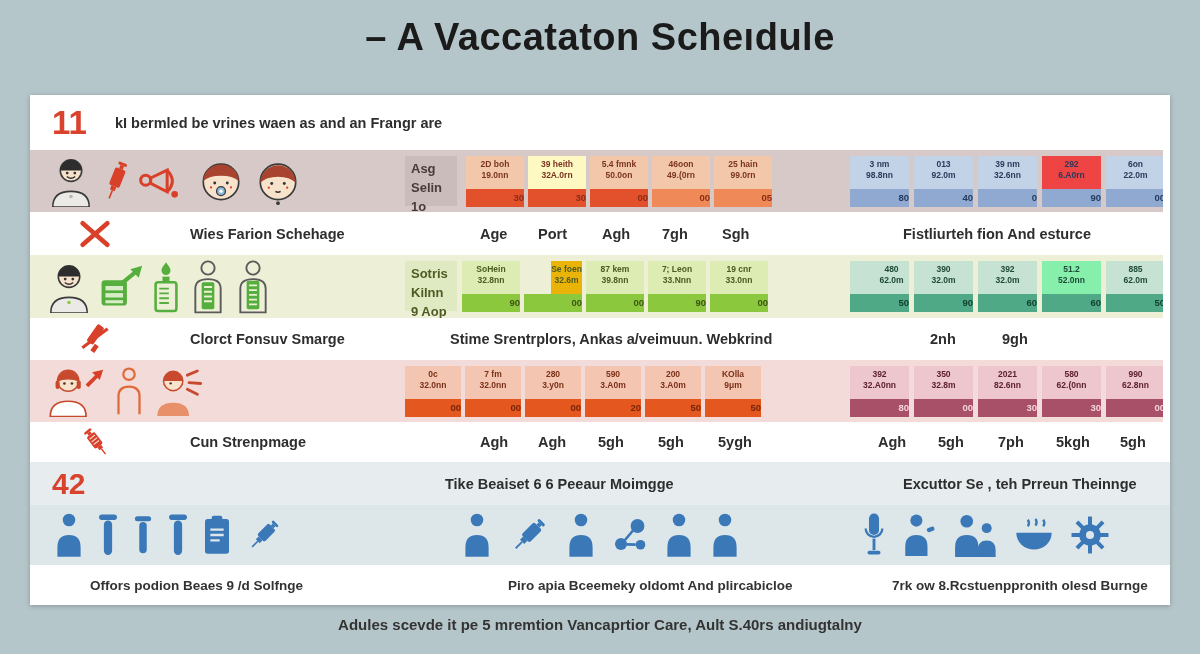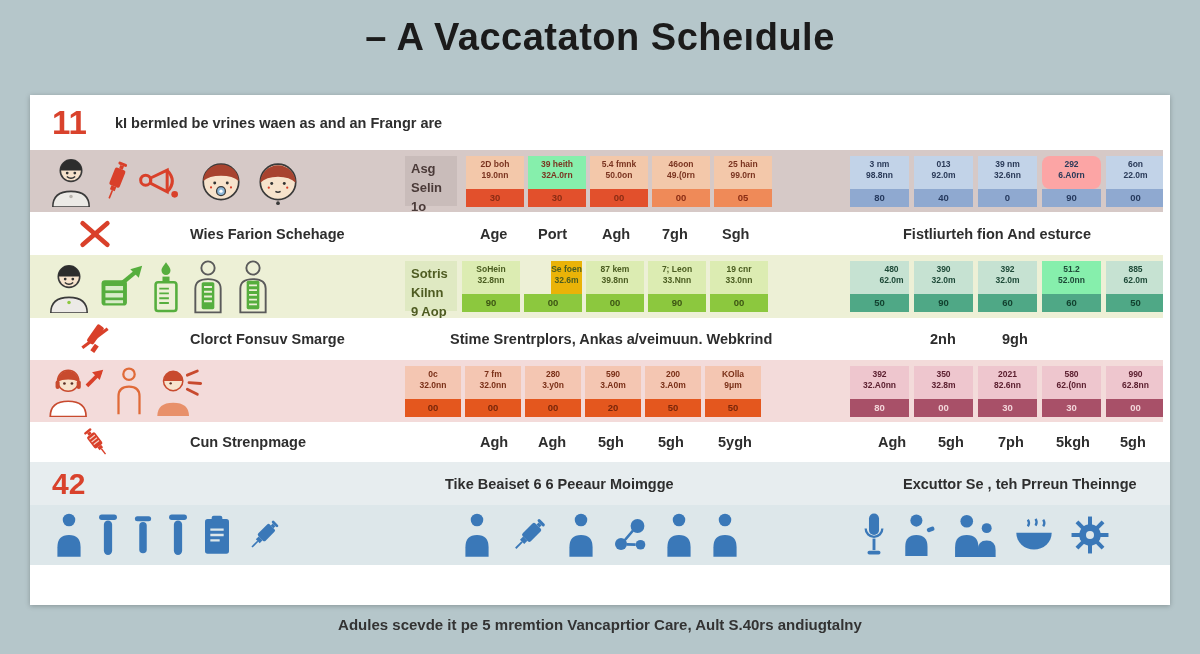--- a/index.html
+++ b/index.html
@@ -24,21 +24,21 @@
               font-size:13px;font-weight:700;line-height:1.45;padding:4px 0 0 6px;}
   .band1 .cell-label{background:#c9bcba;color:#4a3a38;}
   .band2 .cell-label{background:#dfe9c2;color:#4f5c22;}
   .cells{position:absolute;top:6px;display:flex;gap:4px;}
   .cells.rgt{gap:5px;}
   .cell{width:58px;}
   .cells.rgt .cell{width:59px;}
   .cells.mid6 .cell{width:56px;}
   .cell-top{height:33px;box-sizing:border-box;padding-top:3px;text-align:center;
             font-size:8.5px;font-weight:700;line-height:1.32;}
-  .cell-bar{height:18px;line-height:17px;text-align:center;font-size:9.5px;font-weight:700;}
+  .cell-bar{height:18px;line-height:17px;text-align:right;font-size:9.5px;font-weight:700;}
   .footer{position:absolute;left:0;top:616px;width:100%;text-align:center;
           font-size:15px;font-weight:700;color:#333;}
   svg{display:block;}
 </style>
 </head>
 <body>
 
 <div class="page">
   <h1 class="title">– A Vaccataton Scheıdule</h1>
 
@@ -113,21 +113,21 @@
         </div>
       <div class="cells" style="left:436px;">
           <div class="cell">
             <div class="cell-top" style="background: rgb(243, 200, 170); color: rgb(122, 52, 32);">
               <div>2D boh</div>
               <div>19.0nn</div>
             </div>
             <div class="cell-bar" style="background: rgb(226, 80, 44); color: rgb(138, 44, 20);">30</div>
           </div>
           <div class="cell">
-            <div class="cell-top" style="background: #86efac; color: rgb(122, 52, 32);">
+            <div class="cell-top" style="background: #fef9c3; color: rgb(122, 52, 32);">
               <div>39 heith</div>
               <div>32A.0rn</div>
             </div>
             <div class="cell-bar" style="background: rgb(226, 80, 44); color: rgb(138, 44, 20);">30</div>
           </div>
           <div class="cell">
             <div class="cell-top" style="background: rgb(243, 200, 170); color: rgb(122, 52, 32);">
               <div>5.4 fmnk</div>
               <div>50.0on</div>
             </div>
@@ -164,21 +164,21 @@
             <div class="cell-bar" style="background: rgb(143, 169, 208); color: rgb(38, 58, 94);">40</div>
           </div>
           <div class="cell">
             <div class="cell-top" style="background: rgb(194, 211, 232); color: rgb(42, 58, 88);">
               <div>39 nm</div>
               <div>32.6nn</div>
             </div>
             <div class="cell-bar" style="background: rgb(143, 169, 208); color: rgb(38, 58, 94);">0</div>
           </div>
           <div class="cell">
-            <div class="cell-top" style="background: #fca5a5; color: rgb(42, 58, 88); border-radius: 8px;">
+            <div class="cell-top" style="background: #ef4444; color: rgb(42, 58, 88);">
               <div>292</div>
               <div>6.A0rn</div>
             </div>
             <div class="cell-bar" style="background: rgb(143, 169, 208); color: rgb(38, 58, 94);">90</div>
           </div>
           <div class="cell">
             <div class="cell-top" style="background: rgb(194, 211, 232); color: rgb(42, 58, 88);">
               <div>6on</div>
               <div>22.0m</div>
             </div>
@@ -622,17 +622,22 @@
               <rect x="11.7" y="1" width="2.6" height="24" transform="rotate(90 13 13)"></rect>
               <rect x="11.7" y="1" width="2.6" height="24" transform="rotate(135 13 13)"></rect>
               <circle cx="13" cy="13" r="7"></circle>
             </g>
             <circle cx="13" cy="13" r="2.6" fill="#dde7ea"></circle>
           </svg>
         </span>
       </div>
     </div>
 
+    <div class="row r-white" style="top:470px;height:40px;">
+      <span class="s-text" style="left:60px;">Offors podion Beaes 9 /d Solfnge</span>
+      <span class="s-text" style="left:478px;">Piro apia Bceemeky oldomt And plircabicloe</span>
+      <span class="s-text" style="left:862px;">7rk ow 8.Rcstuenppronith olesd Burnge</span>
+    </div>
 
   </div>
 
   <div class="footer">Adules scevde it pe 5 mremtion Vancaprtior Care, Ault S.40rs andiugtalny</div>
 </div>
 
 </body></html>

